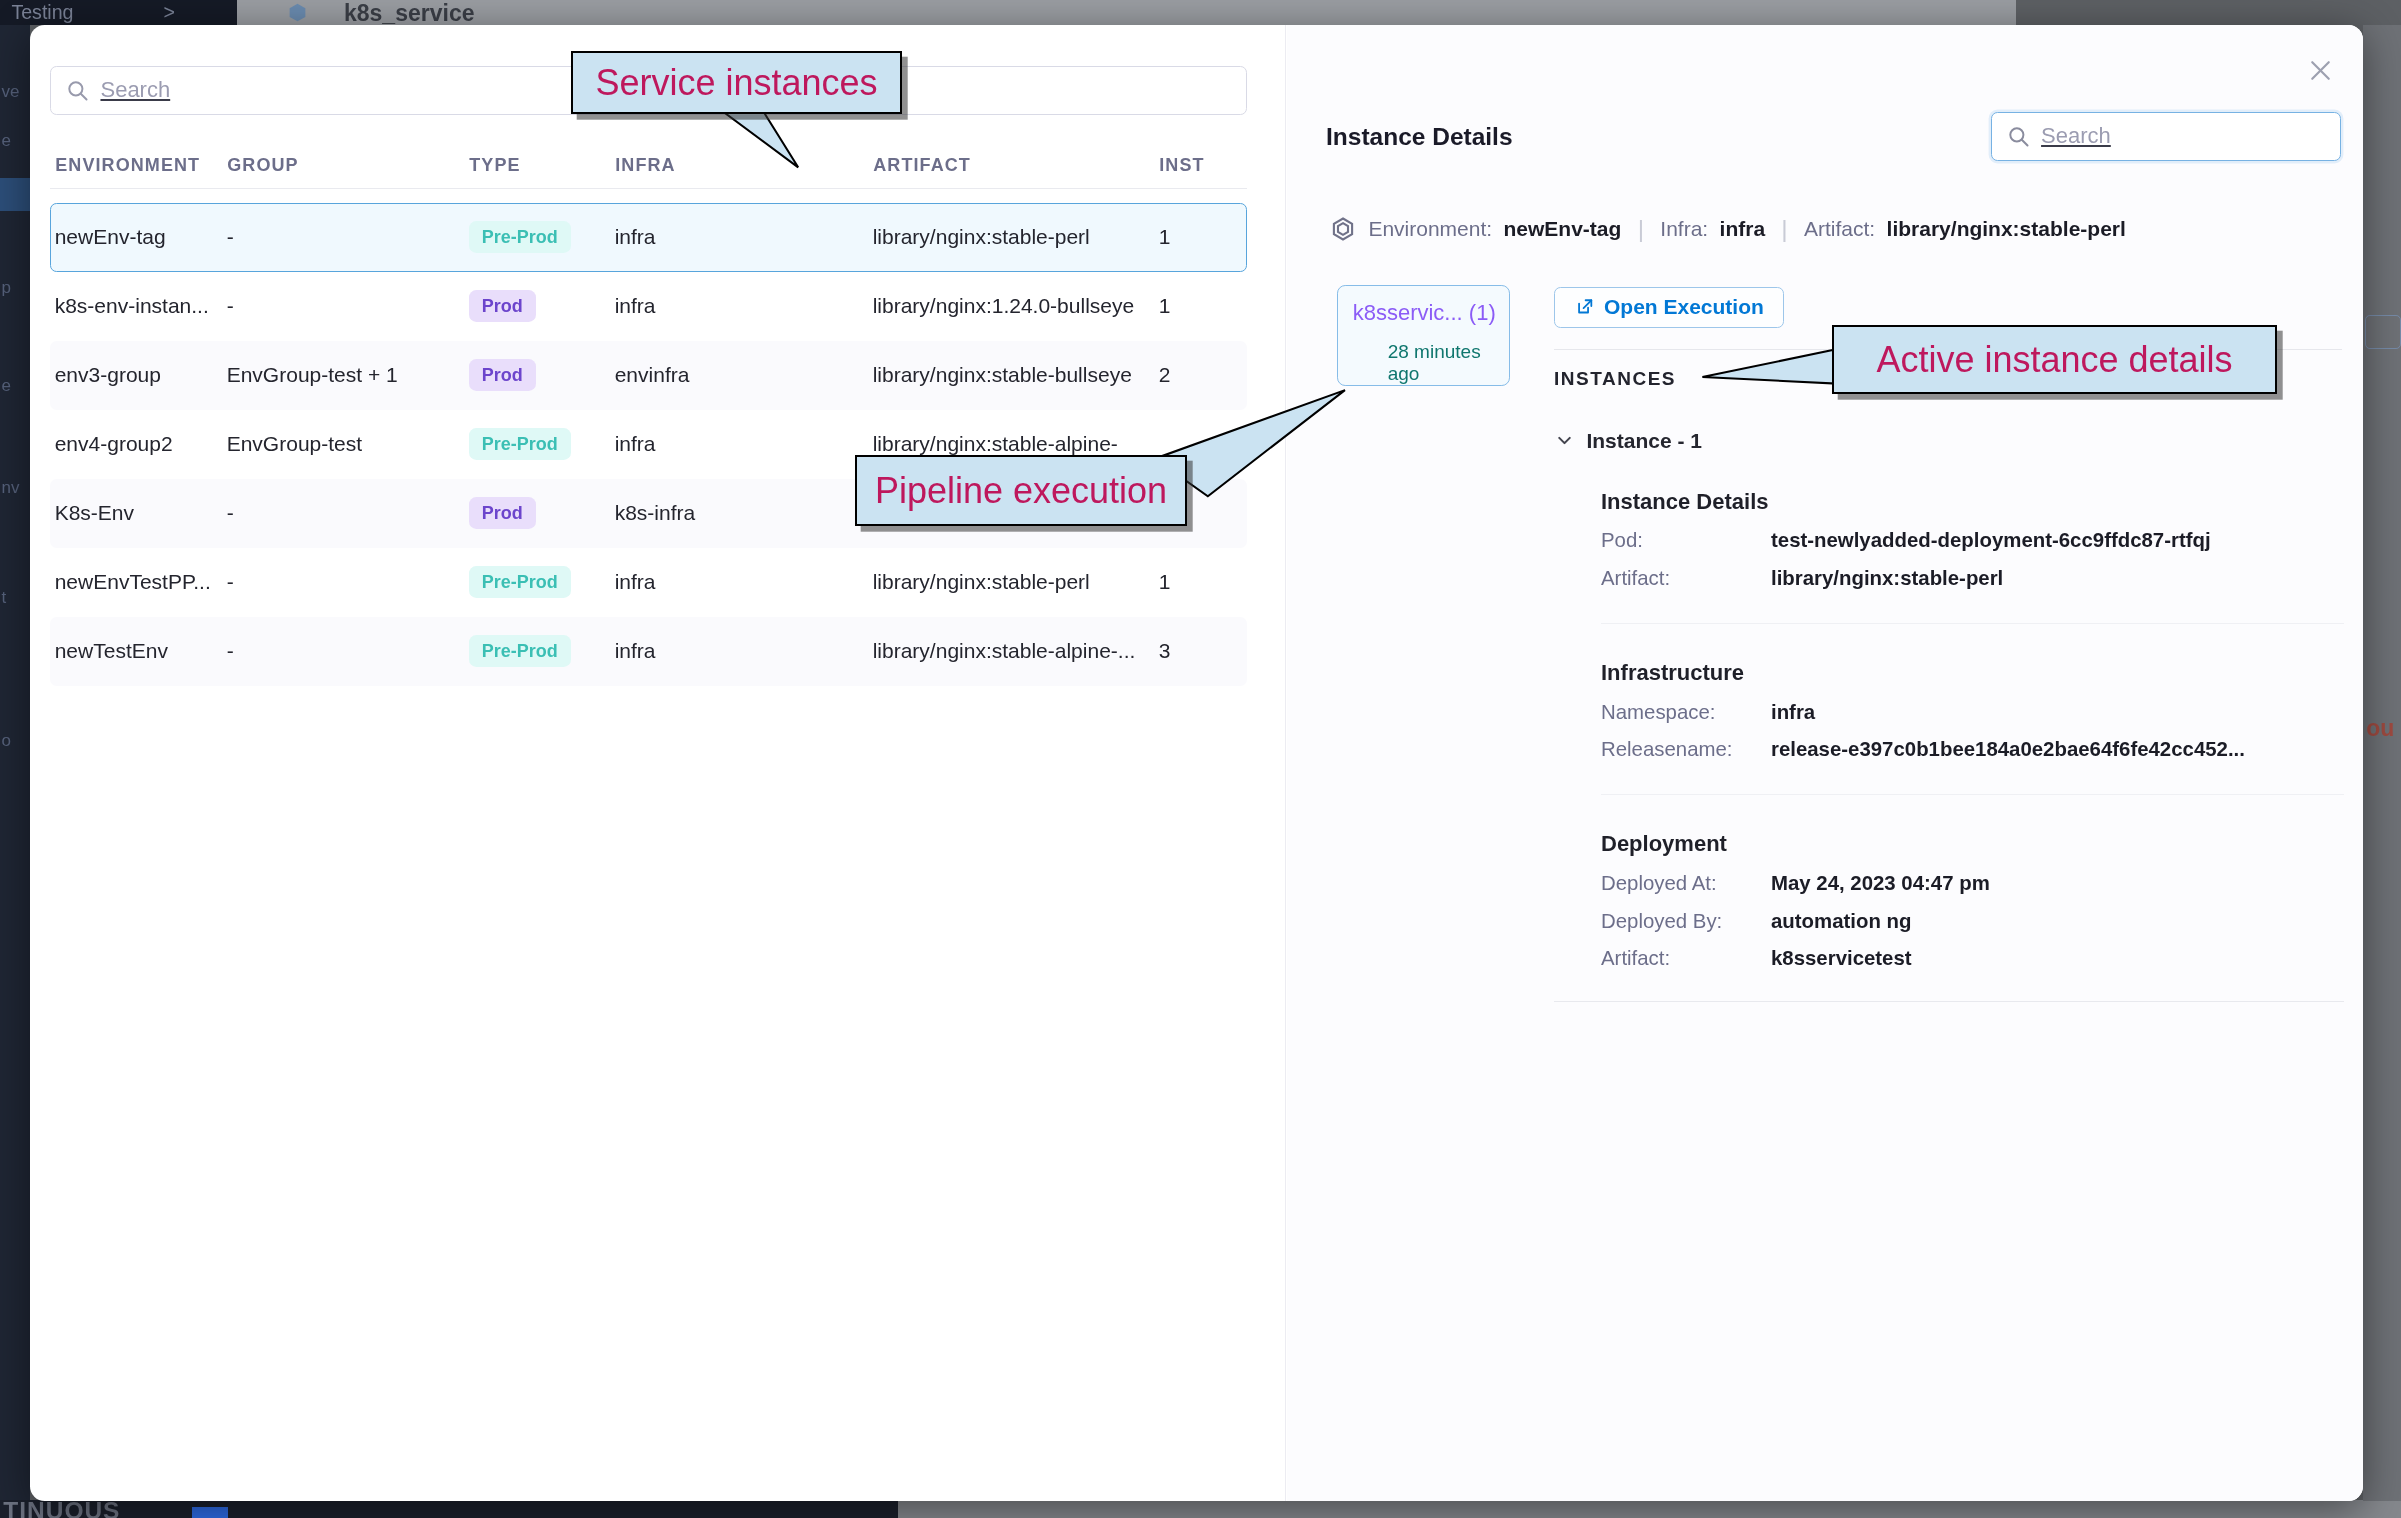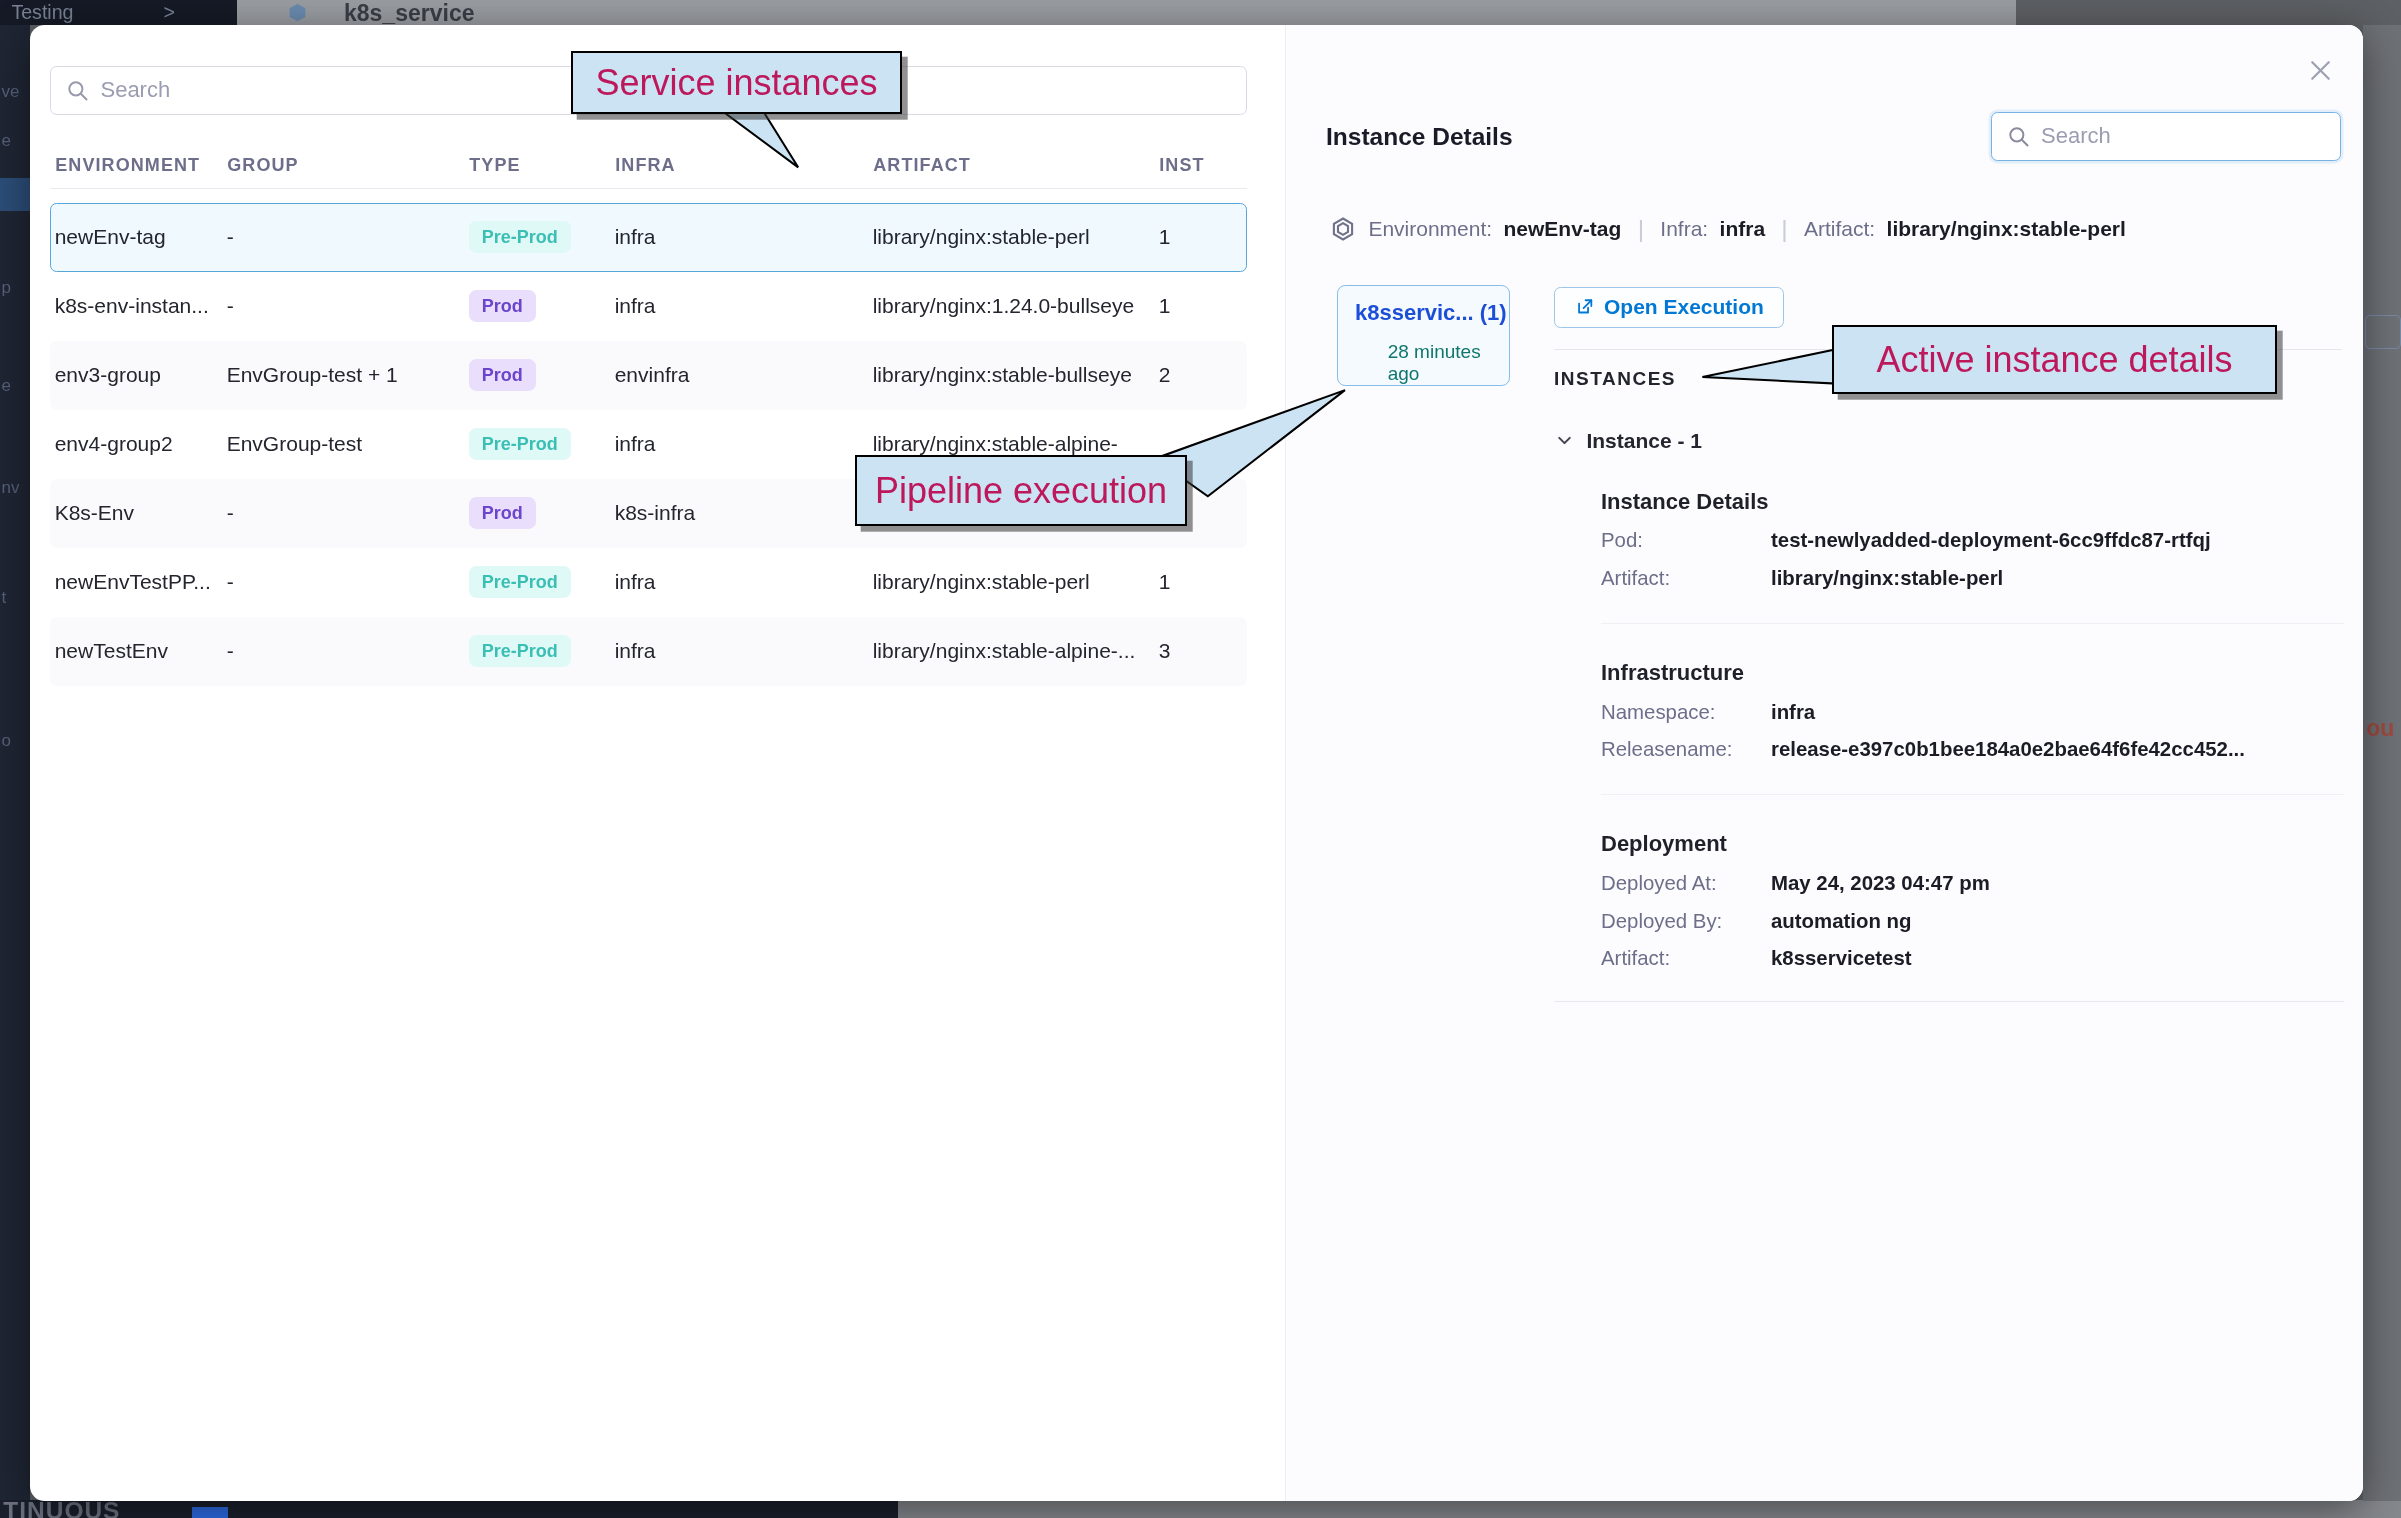--- a/index.html
+++ b/index.html
@@ -34,21 +34,21 @@
 
   
   .modal { position:absolute; left:30px; top:24.5px; width:2333px; height:1476px; background:#fff; border-radius:14.7px; box-shadow:0 8.2px 41px rgba(0,0,0,.45); z-index:1; }
 
   .panel-left { position:absolute; left:0; top:0; bottom:0; width:1256px; border-right:0.8px solid #ececf2; border-radius:14.7px 0 0 14.7px; }
   .panel-right { position:absolute; left:1257px; top:0; bottom:0; right:0; background:#fcfcfe; border-radius:0 14.7px 14.7px 0; }
 
   
   .search-box { display:flex; align-items:center; gap:11.4px; background:#fff; border:1.6px solid #d9dae6; border-radius:6.5px; padding-left:14.7px; }
   .search-left { position:absolute; left:20.4px; top:41px; width:1197px; height:49px; }
-  .search-box input { border:none; outline:none; flex:1; font-size:22px; color:#3a3b49; font-family:"Liberation Sans",sans-serif; background:transparent; }
+  .search-box input { border:none; outline:none; flex:1; font-size:22px; color:#3a3b49; font-family:"Liberation Sans",sans-serif; background:transparent;text-decoration:underline; }
   .search-box input::placeholder { color:#9b9cb1; }
 
   
   .thead { position:absolute; left:20.4px; top:118px; width:1197px; height:46px; display:grid; grid-template-columns:172px 242px 146px 258px 286px 1fr; align-items:center; padding-left:4.9px; color:#6c6e8a; font-size:18px; font-weight:700; letter-spacing:.06em; border-bottom:0.8px solid #e9eaef; }
   .tbody { position:absolute; left:20.4px; top:178px; width:1197px; }
   .trow { display:grid; grid-template-columns:172px 242px 146px 258px 286px 1fr; align-items:center; height:69px; padding-left:3.3px; border:1.6px solid transparent; border-radius:6.5px; font-size:21px; color:#24252e; }
   .trow:nth-child(odd) { background:#fafafd; }
   .trow[data-selected="true"] { background:#f0f9fe; border-color:#58a5dc; }
   .tc { white-space:nowrap; overflow:hidden; padding-right:9.8px; }
   .badge { display:inline-block; padding:5.7px 13px; border-radius:7.3px; font-size:18px; font-weight:700; }
@@ -59,21 +59,21 @@
   .rp-title { position:absolute; left:1296px; top:98px; font-size:24.5px; font-weight:700; color:#1a1a28; }
   .search-right { position:absolute; left:1961px; top:87px; width:350px; height:49px; border-color:#77b2e3; box-shadow:0 0 0 2.4px rgba(2,120,213,.10); }
   .close-btn { position:absolute; left:2269px; top:24.5px; width:42px; height:42px; display:flex; align-items:center; justify-content:center; cursor:pointer; background:none; border:none; }
 
   .summary { position:absolute; left:1299px; top:186px; height:36px; display:flex; align-items:center; gap:11.4px; font-size:21px; }
   .summary .lbl { color:#6c6e8a; }
   .summary .val { color:#1b1c26; font-weight:700; }
   .summary .sep { color:#c9cbd6; font-size:24.5px; padding:0 4.9px; }
 
   .exec-card { position:absolute; left:1307px; top:260px; width:173px; height:101px; border:1.6px solid #86bce8; border-radius:8.2px; background:#f4fafe; padding:14.7px 0 0 14.7px; cursor:pointer; }
-  .exec-card .name { color:#1d4ed8; font-size:22px; font-weight:700; white-space:nowrap; overflow:hidden;text-align:center; }
+  .exec-card .name { color:#8b5cf6; font-size:22px; font-weight:400; white-space:nowrap; overflow:hidden; }
   .exec-card .time { color:#0f766e; font-size:19px; margin-top:14.7px;margin-left:35px; }
 
   .open-exec { position:absolute; left:1524px; top:262px; height:41px; display:inline-flex; align-items:center; gap:9.8px; padding:0 19.6px; background:#fdfeff; border:1.6px solid #9dc6ea; border-radius:6.5px; color:#0278d5; font-size:21px; font-weight:700; cursor:pointer; font-family:"Liberation Sans",sans-serif; }
 
   .rp-divider { position:absolute; left:1524px; top:324px; width:788px; height:0.8px; background:#e6e7ec; }
   .instances-label { position:absolute; left:1524px; top:343px; font-size:19px; font-weight:700; letter-spacing:.08em; color:#23242e; }
 
   .inst-body { position:absolute; left:1524px; top:404px; width:790px; border-bottom:0.8px solid #e8e9ee; padding-bottom:31px; }
   .inst-head { display:flex; align-items:center; gap:11.4px; cursor:pointer; }
   .inst-head .title { font-size:21px; font-weight:700; color:#25262f; }

